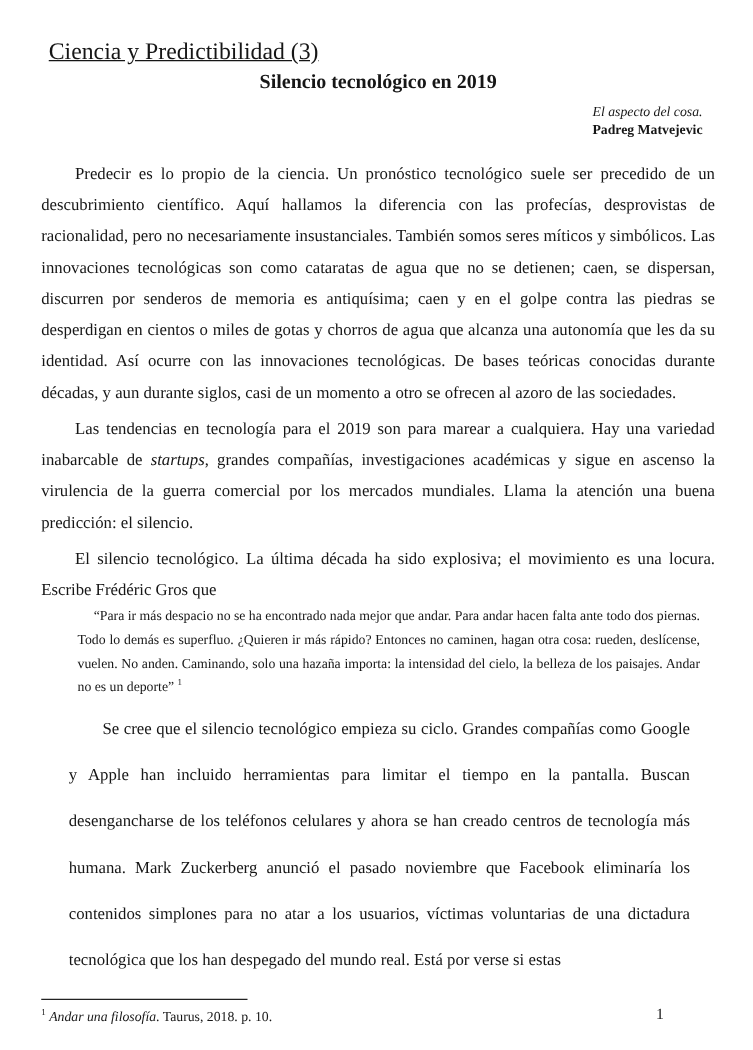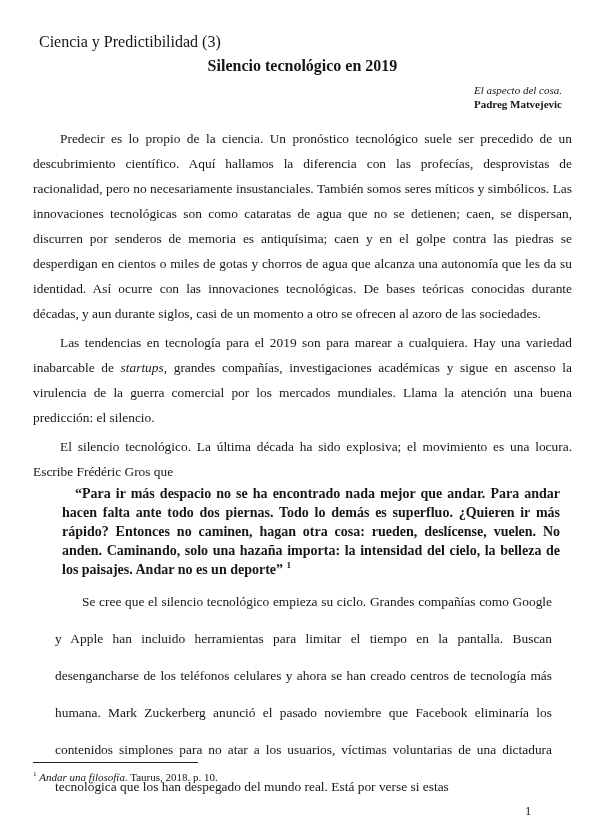--- a/index.html
+++ b/index.html
@@ -10,22 +10,23 @@
     color: #161616;
   }
   .page {
     position: relative;
     width: 602px; height: 840px;
     background: #ffffff;
     padding: 33px 30px 0 33px;
     overflow: hidden;
   }
   .running-header {
-    font-size: 16px;
+    font-size: 19px;
     line-height: 17px;
+    text-decoration: underline;
     margin-left: 6px;
   }
   .doc-title {
     margin-top: 6px;
     text-align: center;
     font-weight: bold;
     font-size: 16px;
     line-height: 20px;
   }
   .epigraph {
@@ -46,31 +47,30 @@
   }
   .body-para.first { margin-top: 15px; }
   .body-para.inset {
     margin-left: 22px;
     margin-right: 20px;
     line-height: 37px;
   }
   .block-quote {
     margin-left: 29px;
     margin-right: 12px;
-    font-size: 14px;
+    font-size: 11px;
     line-height: 19px;
     text-align: justify;
     text-indent: 13px;
-    font-weight: bold;
   }
   sup { font-size: 0.65em; vertical-align: super; line-height: 0; }
   .footnote-area {
     position: absolute;
     left: 33px;
-    top: 762px;
+    top: 799px;
     width: 400px;
   }
   .footnote-rule {
     width: 165px;
     border-top: 1px solid #222222;
   }
   .footnote-text {
     margin-top: 7px;
     font-size: 11px;
     line-height: 14px;

